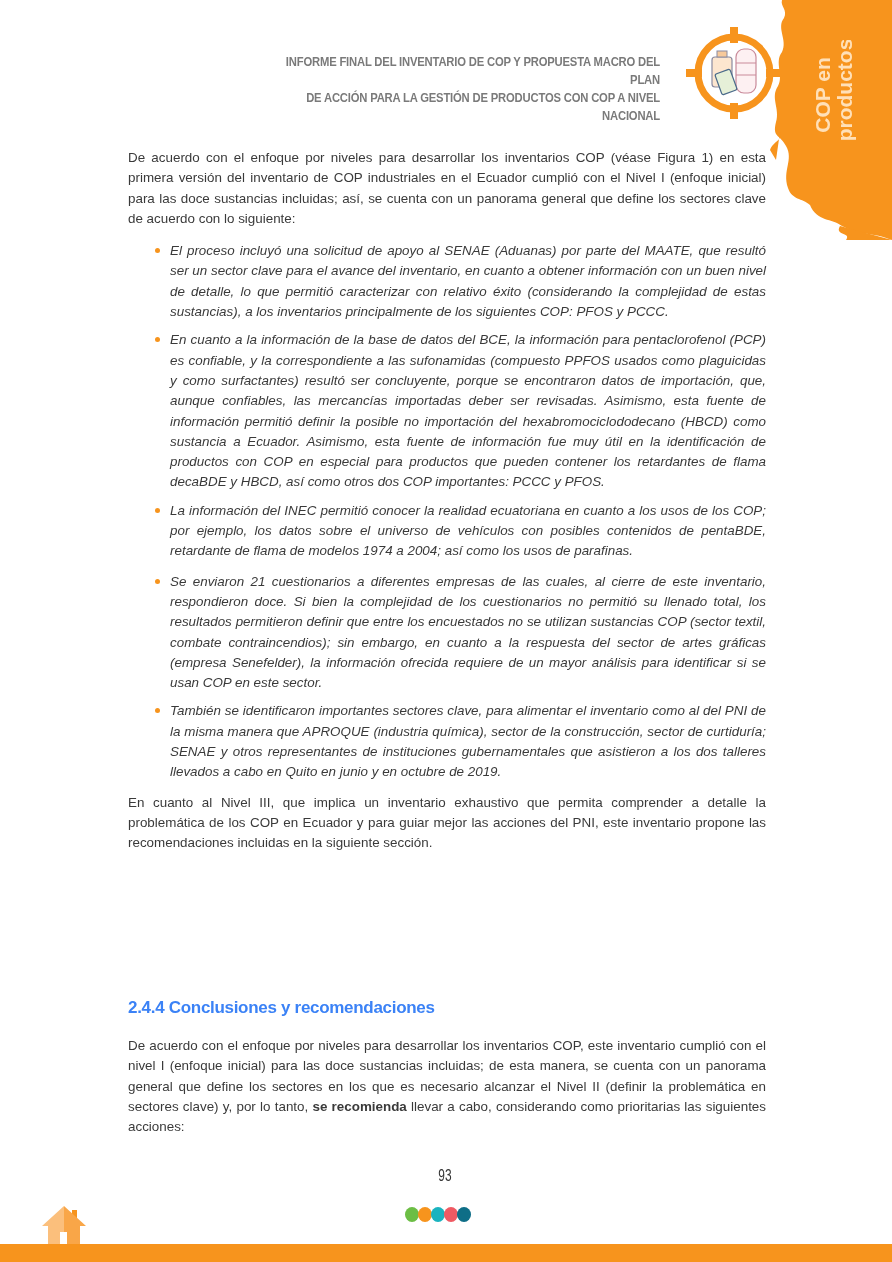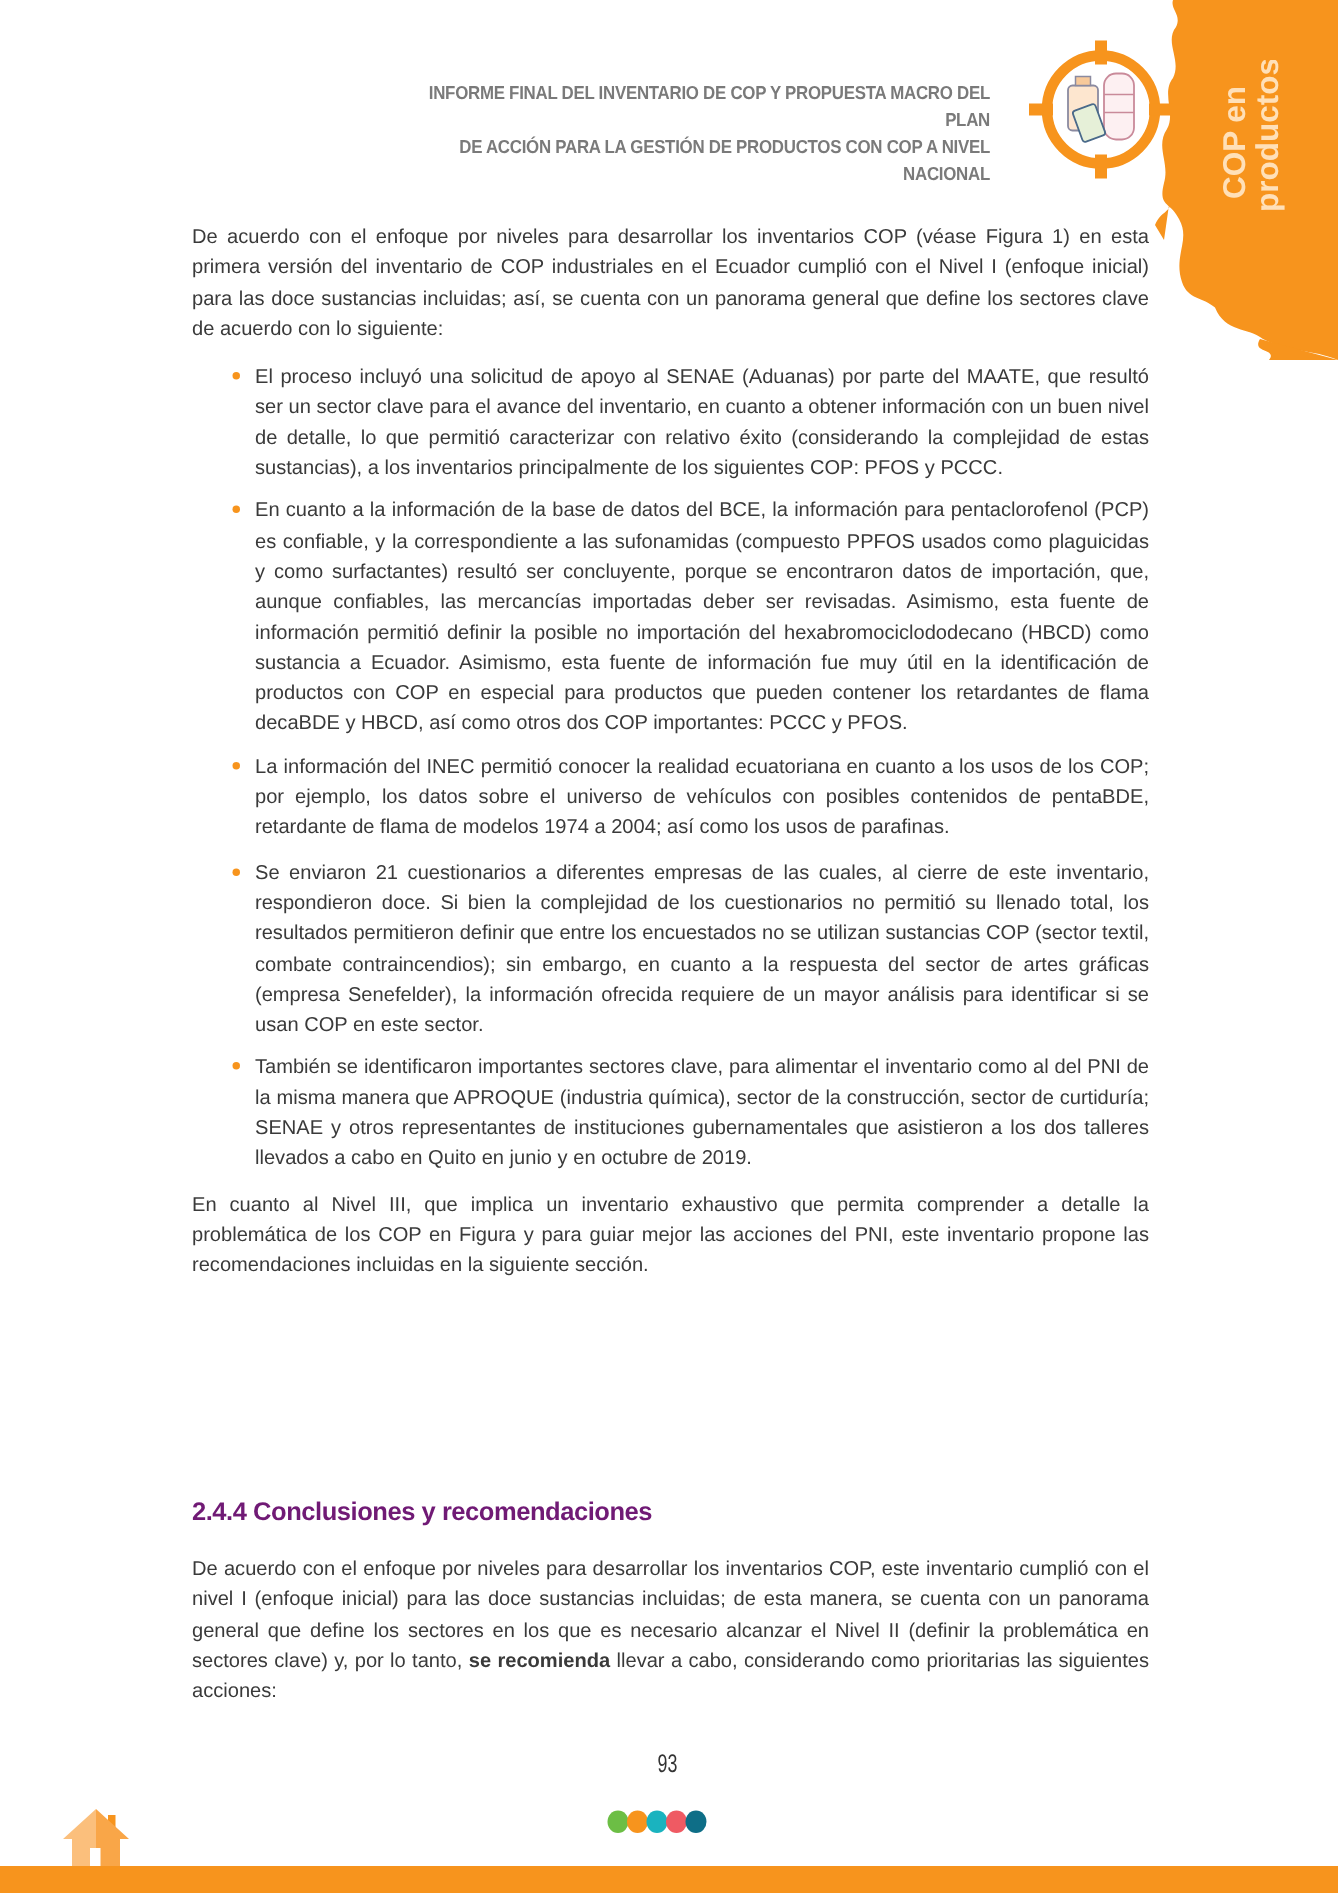--- a/index.html
+++ b/index.html
@@ -8,24 +8,24 @@
     .splash { position:absolute; right:0; top:0; width:170px; height:240px; }
     .side-label { position:absolute; left:810px; top:40px; width:50px; height:100px; }
     .side-label svg text { font-family:"Liberation Sans", sans-serif; font-weight:bold; }
     .header { position:absolute; left:240px; top:53px; width:420px; text-align:right;
       font-family:"Liberation Sans", sans-serif; font-size:12.5px; font-weight:bold; color:#7a7a7a;
       line-height:18px; letter-spacing:-0.2px; transform:scaleX(0.9); transform-origin:right top; }
     .logo { position:absolute; left:684px; top:25px; width:100px; height:95px; }
     .content { position:absolute; left:128px; top:148px; width:638px; font-size:13.4px; line-height:20.3px;
       text-align:justify; color:#3a3a3a; }
     .content p { margin:0 0 12px 0; }
-    .content ul { margin:10px 0 10px 0; padding:0 0 0 42px; list-style:none; }
+    .content ul { margin:10px 0 10px 0; padding:0 0 0 42px; list-style:none;font-style:italic; }
     .content li { position:relative; margin:0 0 8px 0; }
     .content li .bullet { position:absolute; left:-15px; top:7px; width:5px; height:5px; border-radius:50%; background:#f7941d; }
-    .section-title { position:absolute; left:128px; top:998px; font-size:17px; font-weight:bold; color:#701a75; letter-spacing:-0.3px; }
+    .section-title { position:absolute; left:128px; top:998px; font-size:17px; font-weight:bold; color:#3b82f6; letter-spacing:-0.3px; }
     .content2 { position:absolute; left:128px; top:1036px; width:638px; font-size:13.4px; line-height:20.3px; text-align:justify; color:#3a3a3a; }
     .page-num { position:absolute; left:425px; top:1166px; width:40px; text-align:center; font-size:17px; color:#333; transform:scaleX(0.7); }
     .dots { position:absolute; left:405px; top:1207px; display:flex; }
     .dots span { width:14px; height:15px; border-radius:50%; margin-right:-1px; display:block; }
     .footer-bar { position:absolute; left:0; top:1244px; width:892px; height:18px; background:#f7941d; }
     .home { position:absolute; left:40px; top:1204px; width:48px; height:42px; }
   </style>
 </head>
 <body>
 
@@ -65,21 +65,21 @@
   <p>De acuerdo con el enfoque por niveles para desarrollar los inventarios COP (véase Figura 1) en esta primera versión del inventario de COP industriales en el Ecuador cumplió con el Nivel I (enfoque inicial) para las doce sustancias incluidas; así, se cuenta con un panorama general que define los sectores clave de acuerdo con lo siguiente:</p>
   <ul>
     <li><span class="bullet"></span><span>El proceso incluyó una solicitud de apoyo al SENAE (Aduanas) por parte del MAATE, que resultó ser un sector clave para el avance del inventario, en cuanto a obtener información con un buen nivel de detalle, lo que permitió caracterizar con relativo éxito (considerando la complejidad de estas sustancias), a los inventarios principalmente de los siguientes COP: PFOS y PCCC.</span></li>
     <li><span class="bullet"></span><span>En cuanto a la información de la base de datos del BCE, la información para pentaclorofenol (PCP) es confiable, y la correspondiente a las sufonamidas (compuesto PPFOS usados como plaguicidas y como surfactantes) resultó ser concluyente, porque se encontraron datos de importación, que, aunque confiables, las mercancías importadas deber ser revisadas. Asimismo, esta fuente de información permitió definir la posible no importación del hexabromociclododecano (HBCD) como sustancia a Ecuador. Asimismo, esta fuente de información fue muy útil en la identificación de productos con COP en especial para productos que pueden contener los retardantes de flama decaBDE y HBCD, así como otros dos COP importantes: PCCC y PFOS.</span></li>
     <li><span class="bullet"></span><span>La información del INEC permitió conocer la realidad ecuatoriana en cuanto a los usos de los COP; por ejemplo, los datos sobre el universo de vehículos con posibles contenidos de pentaBDE, retardante de flama de modelos 1974 a 2004; así como los usos de parafinas.</span></li>
   </ul>
   <ul>
     <li><span class="bullet"></span><span>Se enviaron 21 cuestionarios a diferentes empresas de las cuales, al cierre de este inventario, respondieron doce. Si bien la complejidad de los cuestionarios no permitió su llenado total, los resultados permitieron definir que entre los encuestados no se utilizan sustancias COP (sector textil, combate contraincendios); sin embargo, en cuanto a la respuesta del sector de artes gráficas (empresa Senefelder), la información ofrecida requiere de un mayor análisis para identificar si se usan COP en este sector.</span></li>
     <li><span class="bullet"></span><span>También se identificaron importantes sectores clave, para alimentar el inventario como al del PNI de la misma manera que APROQUE (industria química), sector de la construcción, sector de curtiduría; SENAE y otros representantes de instituciones gubernamentales que asistieron a los dos talleres llevados a cabo en Quito en junio y en octubre de 2019.</span></li>
   </ul>
-  <p>En cuanto al Nivel III, que implica un inventario exhaustivo que permita comprender a detalle la problemática de los COP en Figura y para guiar mejor las acciones del PNI, este inventario propone las recomendaciones incluidas en la siguiente sección.</p>
+  <p>En cuanto al Nivel III, que implica un inventario exhaustivo que permita comprender a detalle la problemática de los COP en Ecuador y para guiar mejor las acciones del PNI, este inventario propone las recomendaciones incluidas en la siguiente sección.</p>
 </div>
 
 <div class="section-title">2.4.4 Conclusiones y recomendaciones</div>
 
 <div class="content2">
   <span>De acuerdo con el enfoque por niveles para desarrollar los inventarios COP, este inventario cumplió con el nivel I (enfoque inicial) para las doce sustancias incluidas; de esta manera, se cuenta con un panorama general que define los sectores en los que es necesario alcanzar el Nivel II (definir la problemática en sectores clave) y, por lo tanto, </span><b>se recomienda</b><span> llevar a cabo, considerando como prioritarias las siguientes acciones:</span>
 </div>
 
 <div class="page-num">93</div>
 

